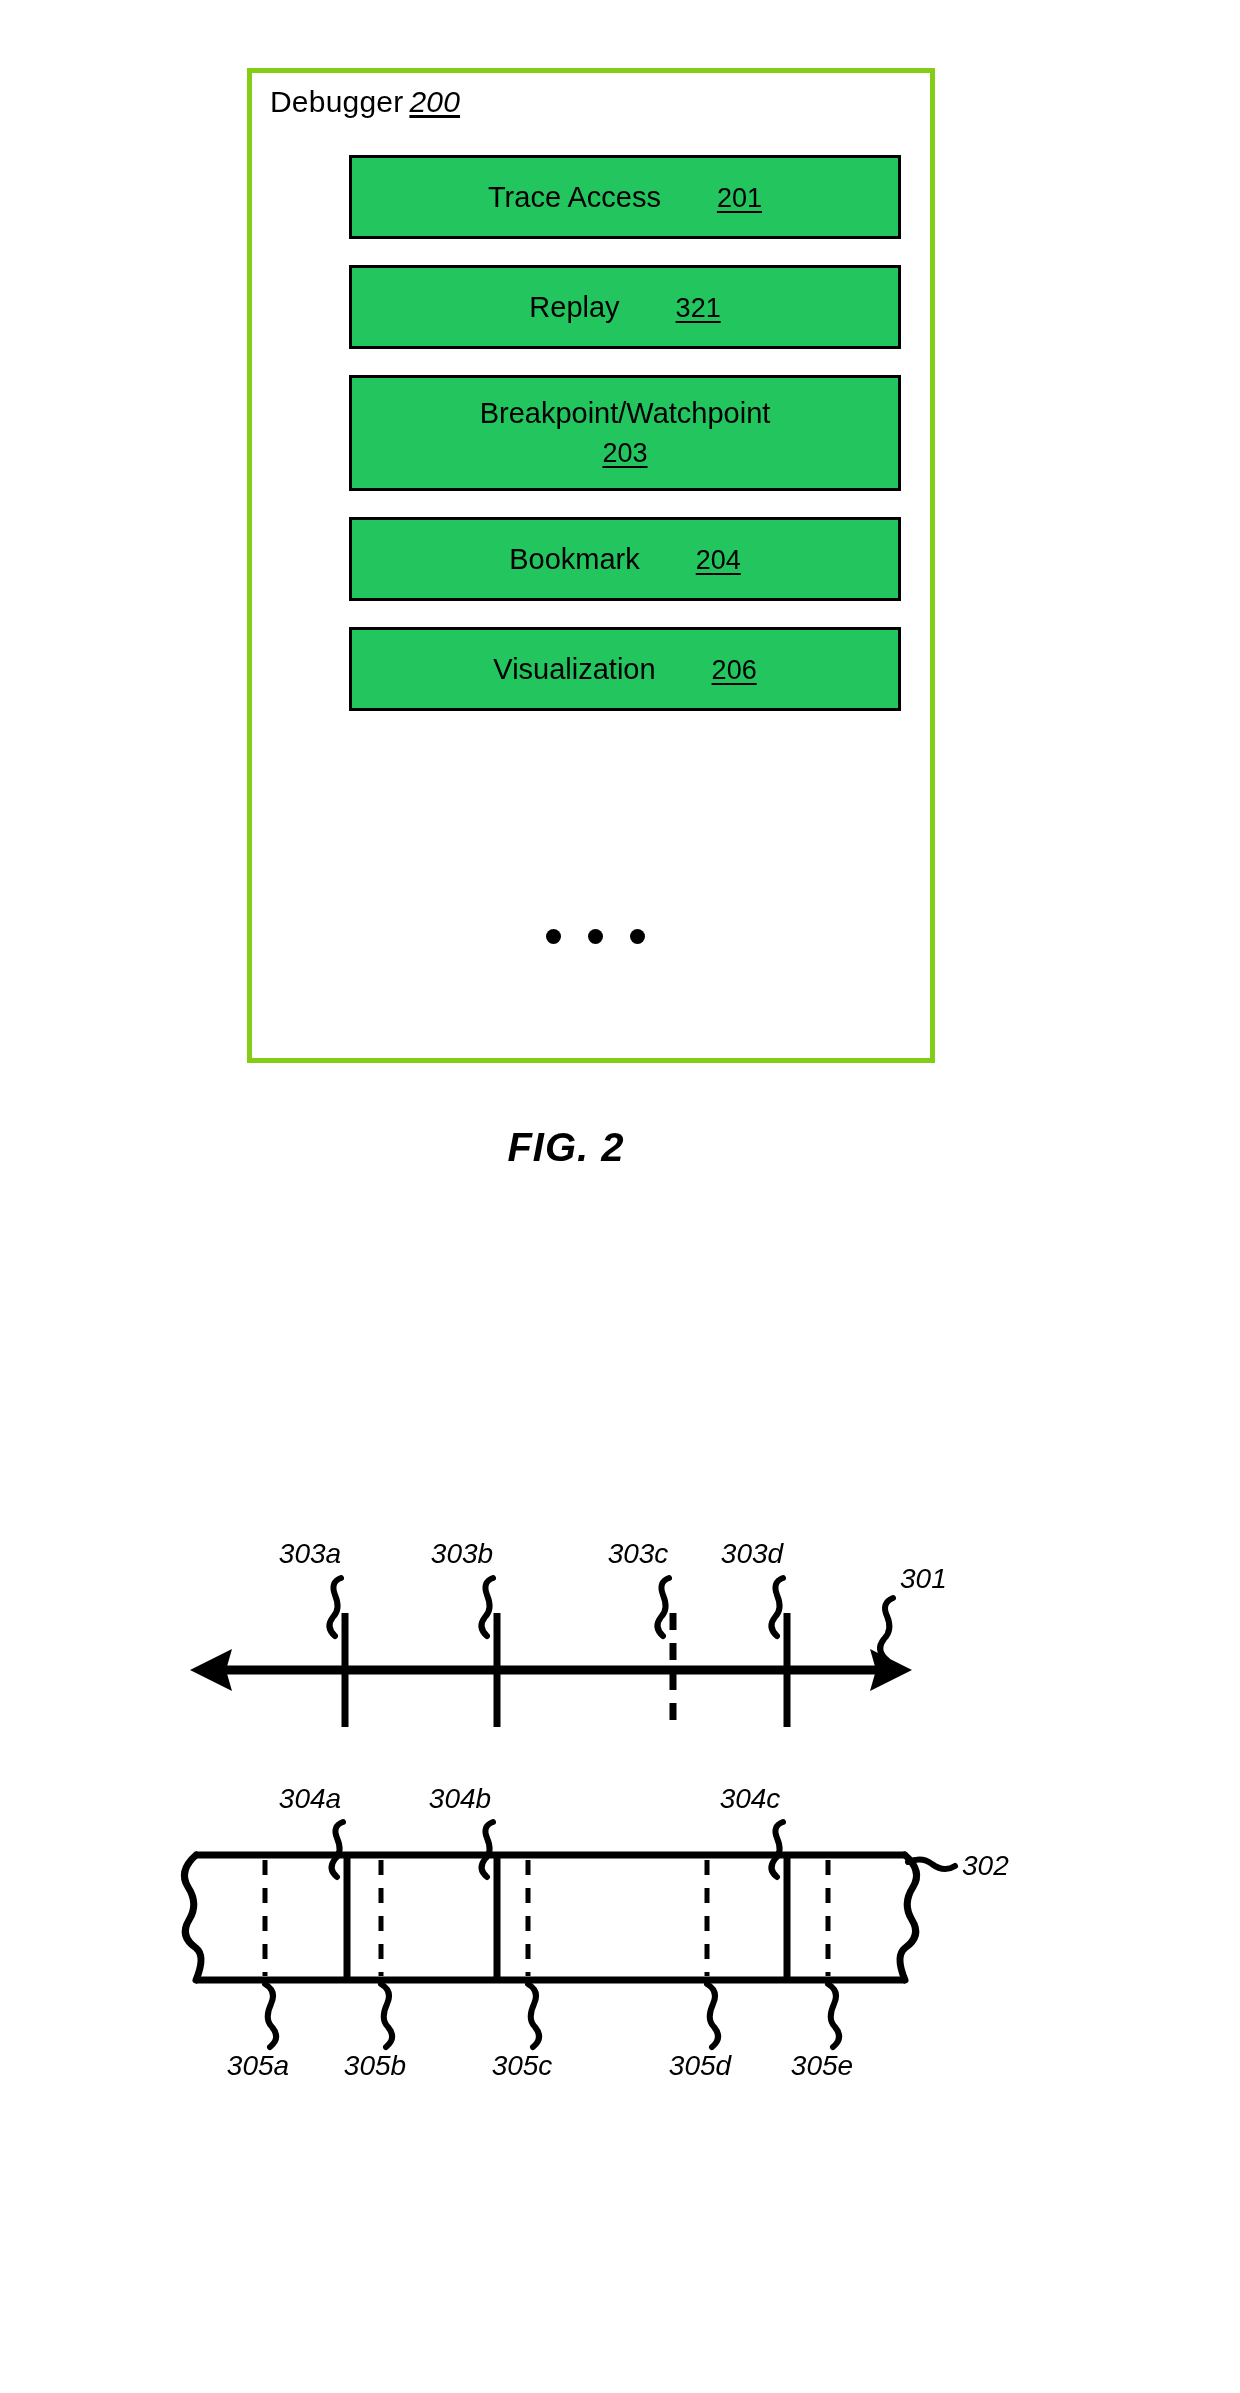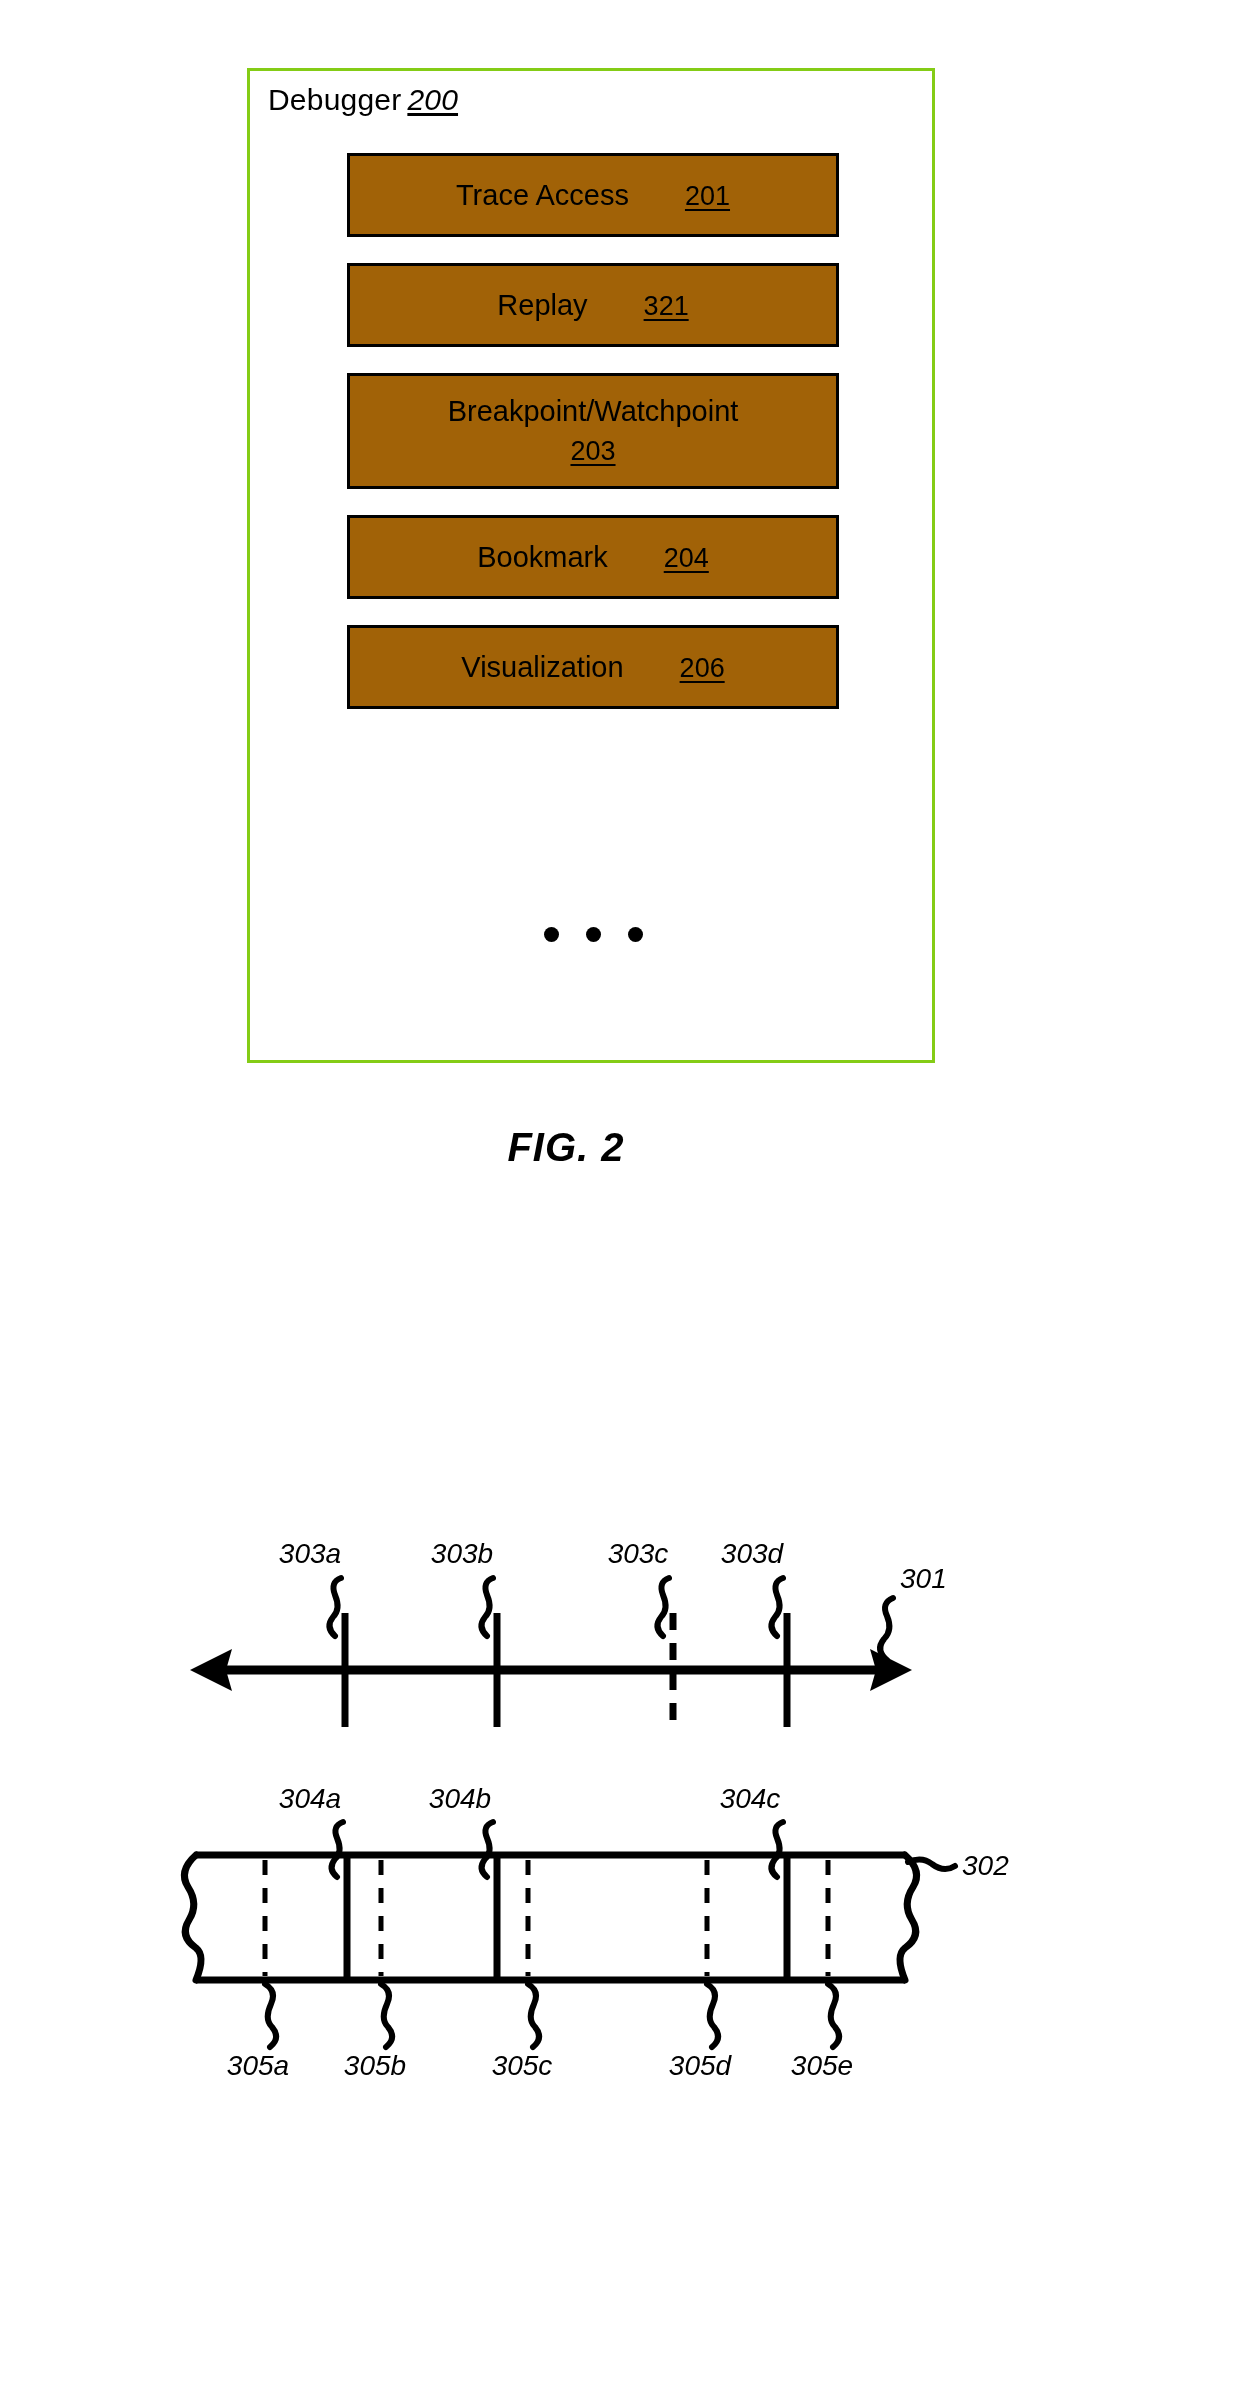--- a/index.html
+++ b/index.html
@@ -25,21 +25,21 @@
     width: 1240px;
     height: 1230px;
   }
 
   #debugger-box {
     position: absolute;
     left: 247px;
     top: 68px;
     width: 688px;
     height: 995px;
-    border: 3px solid #84cc16;
+    border: 5px solid #84cc16;
     box-sizing: border-box;
     background: #fff;
   }
 
   #debugger-title {
     position: absolute;
     left: 18px;
     top: 10px;
     font-size: 30px;
     line-height: 38px;
@@ -57,22 +57,22 @@
   #module-list {
     position: absolute;
     left: 97px;
     top: 82px;
     width: 492px;
   }
 
   .module-box {
     box-sizing: border-box;
     border: 3px solid #000;
-    background: #a16207;
-    width: 492px;
+    background: #22c55e;
+    width: 552px;
     height: 84px;
     margin-bottom: 26px;
     position: relative;
     display: flex;
     align-items: center;
     justify-content: center;
   }
   .module-box.tall {
     height: 116px;
     flex-direction: column;

